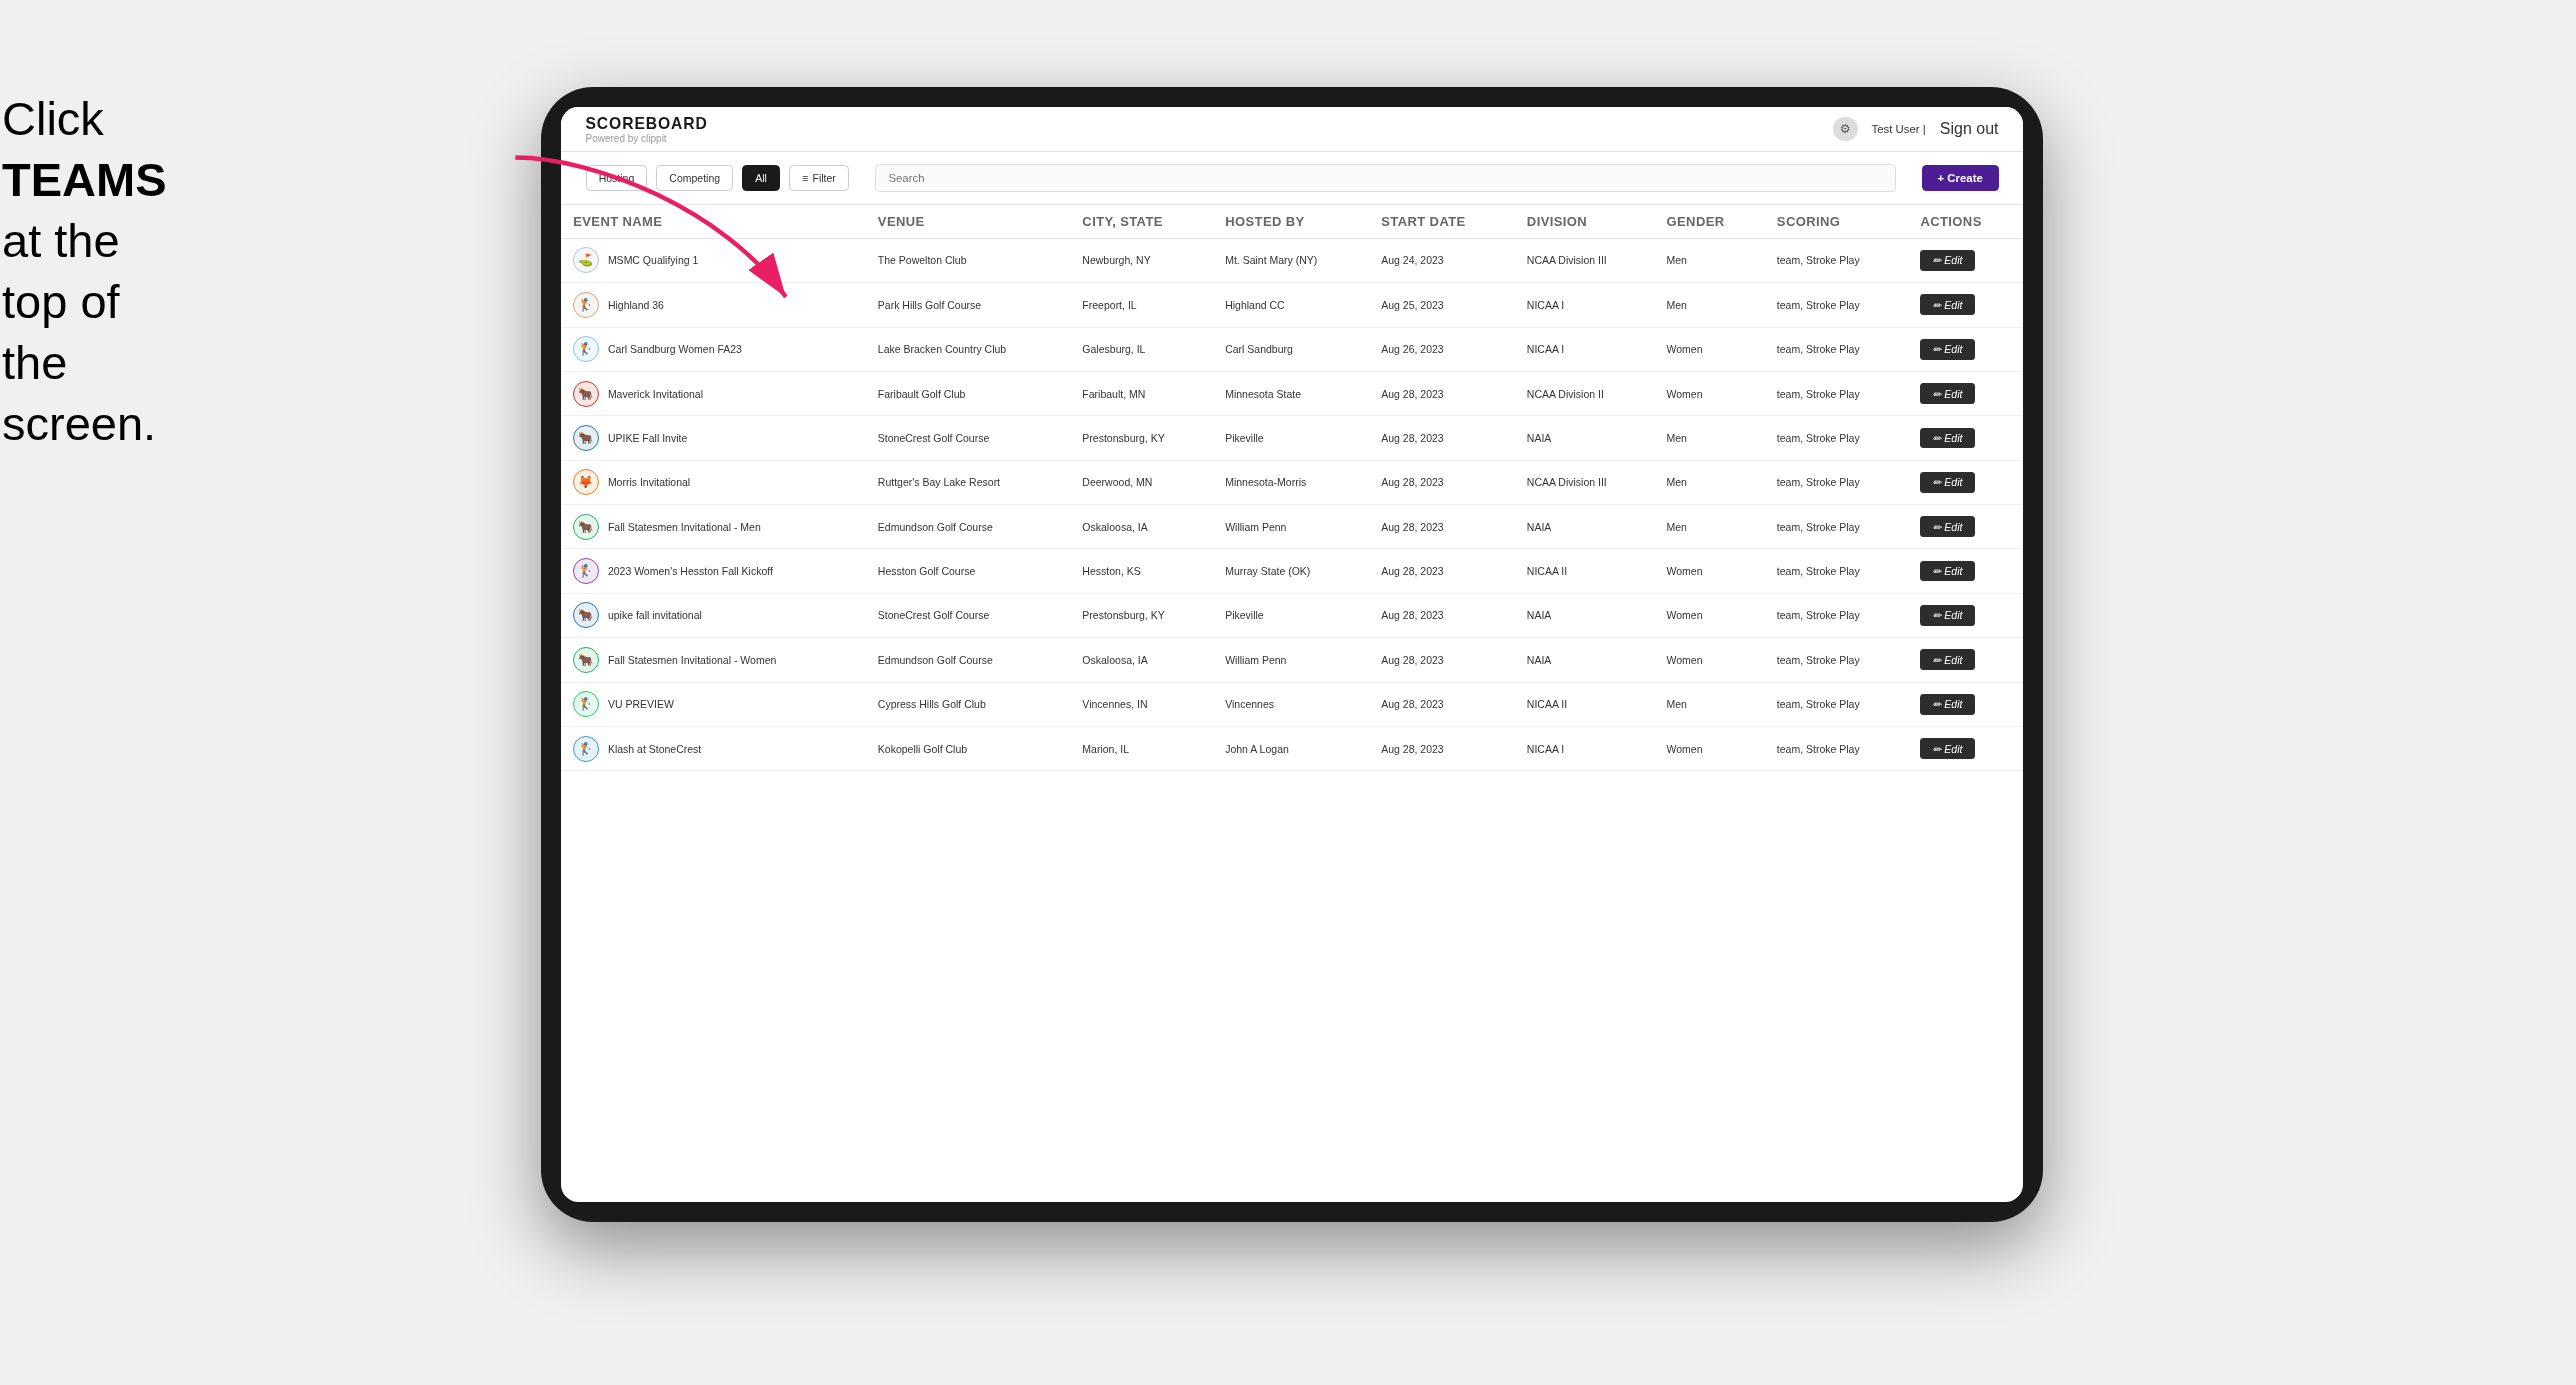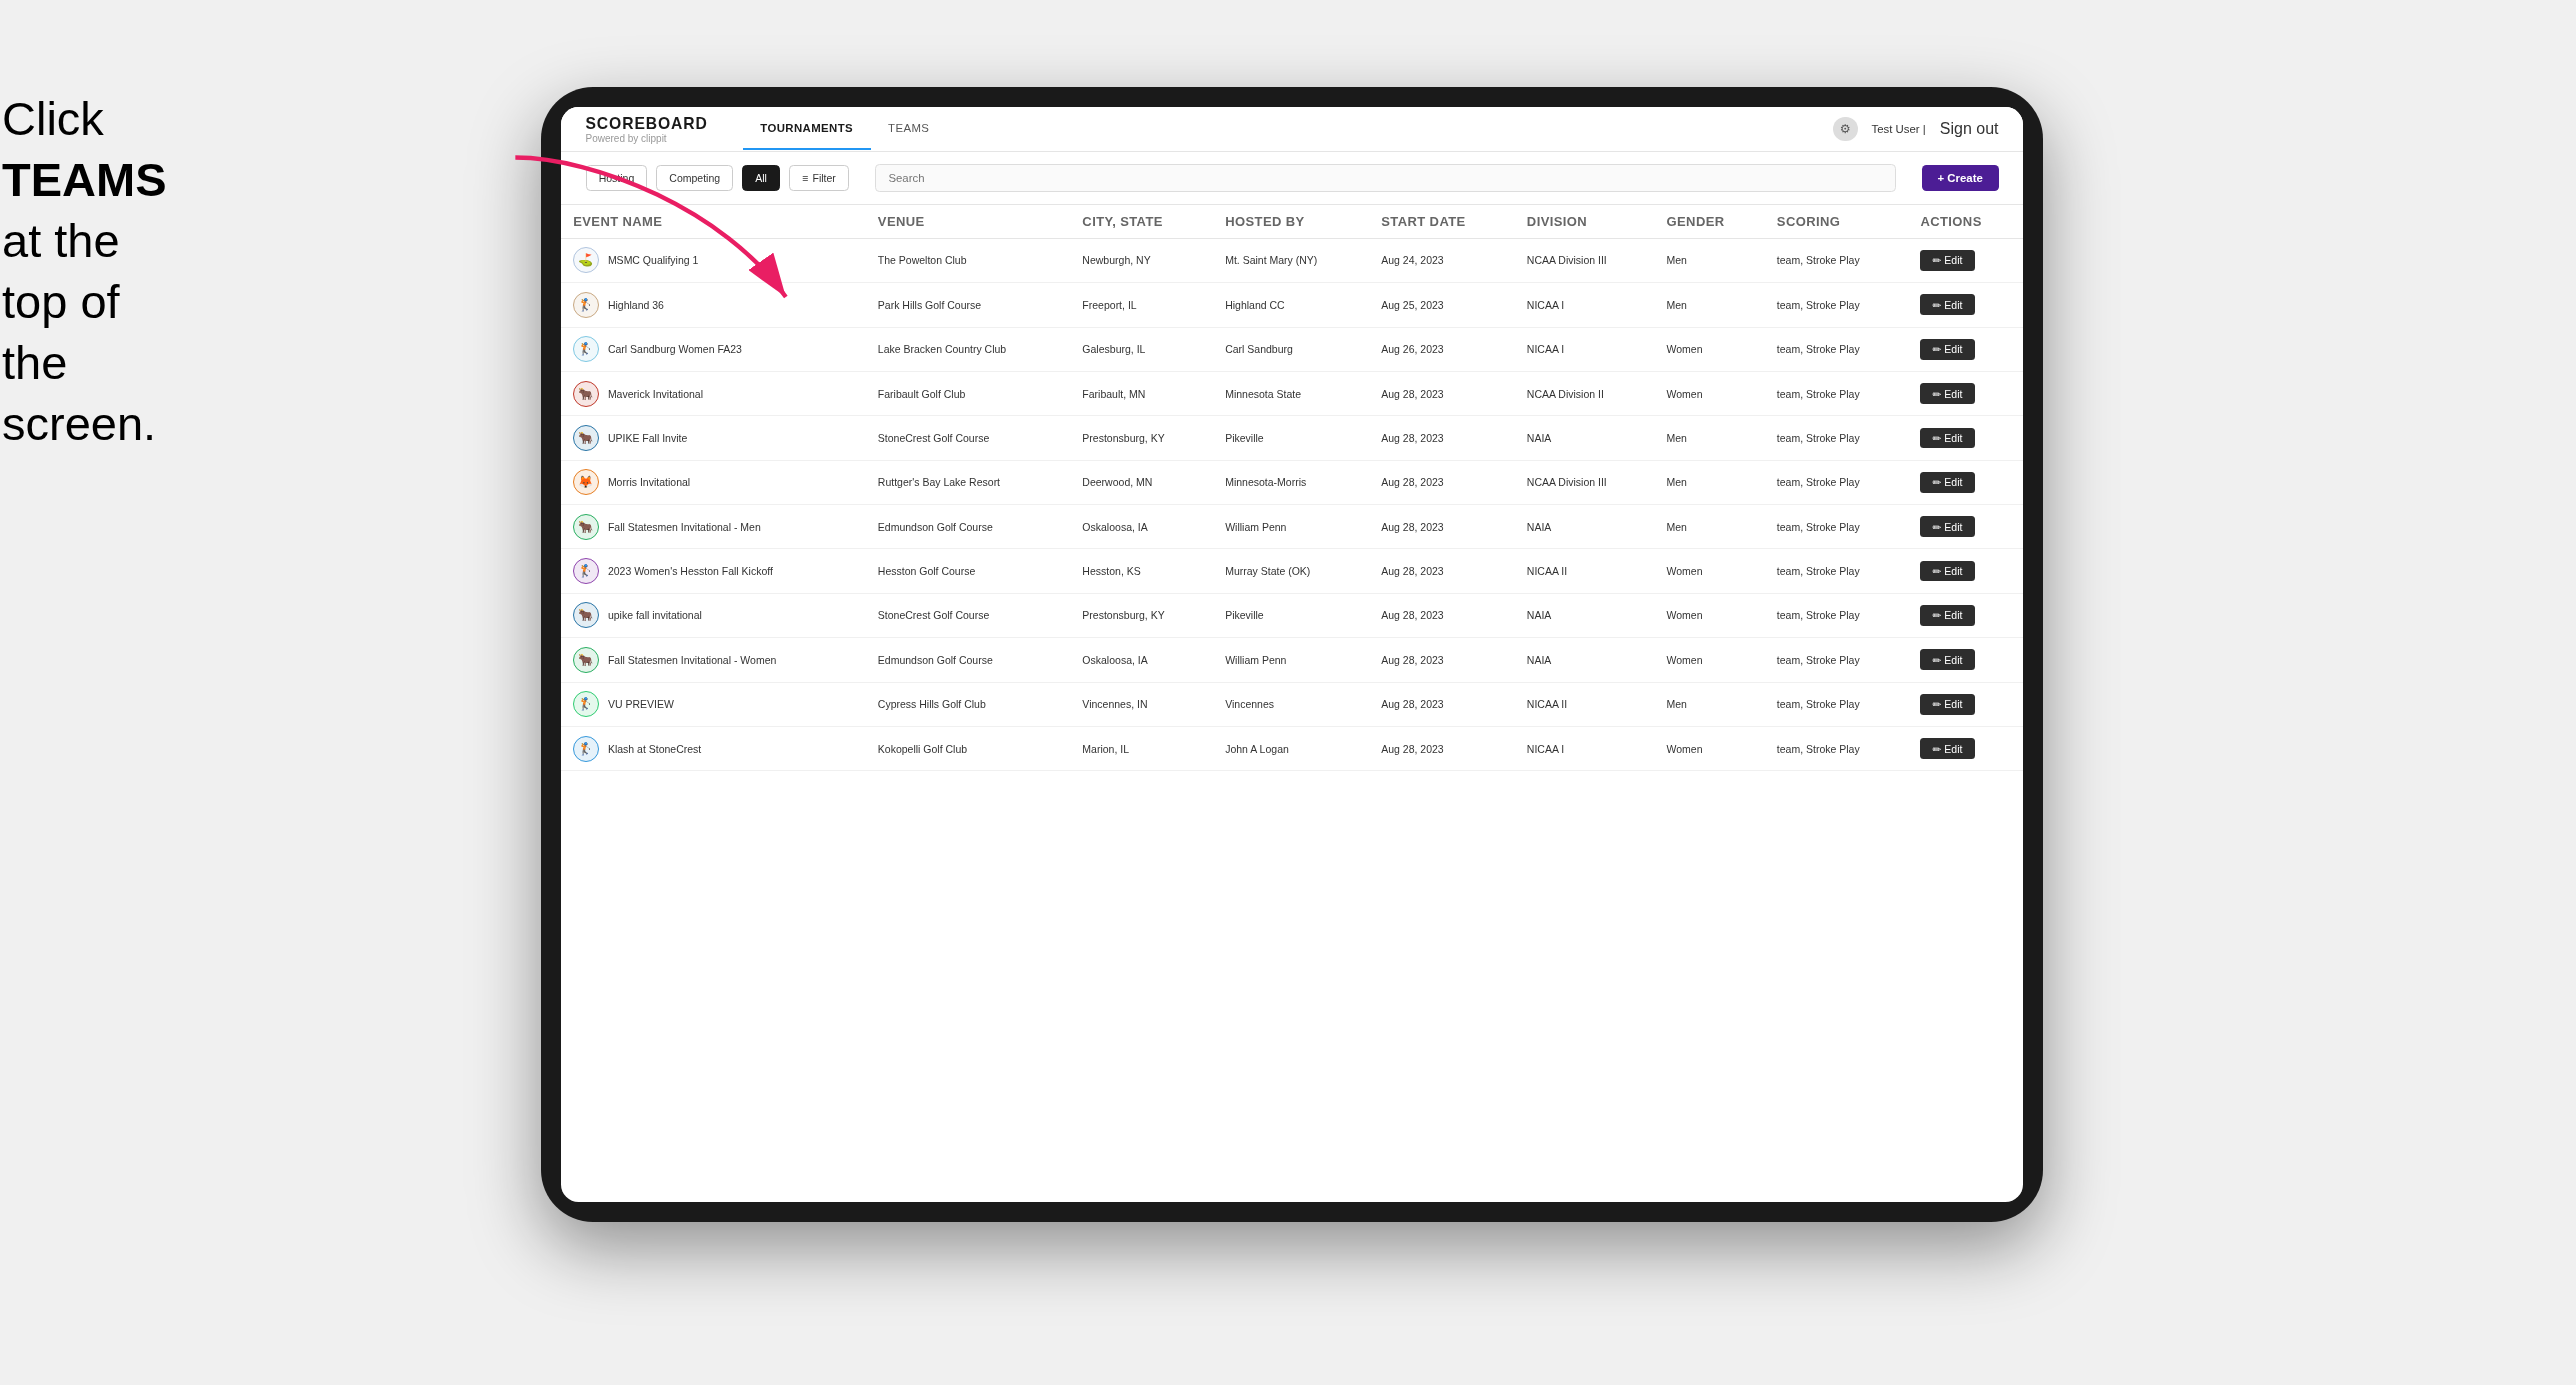--- a/index.html
+++ b/index.html
@@ -246,20 +246,21 @@
       background: #2d2d2d;
       color: #fff;
       border: none;
       border-radius: 3.5px;
       font-size: 10.5px;
       cursor: pointer;
       display: flex;
       align-items: center;
       gap: 4.4px;
       white-space: nowrap;
+      font-style: italic;
     }
 
     
     .instruction-area {
       position: absolute;
       top: 44px;
       left: 0;
       z-index: 20;
       pointer-events: none;
     }
@@ -282,24 +283,20 @@
   <path d="M 60 20 C 150 20, 300 80, 370 180" stroke="#e91e63" stroke-width="5" fill="none" marker-end="url(#arrowhead)"></path>
 </svg>
 
 <div class="tablet-frame">
   <div class="tablet-screen">
 
     <nav class="navbar">
       <div class="logo-area">
         <span class="logo-title">SCOREBOARD</span>
         <span class="logo-subtitle">Powered by clippit</span>
-      </div>
-      <div class="nav-links">
-        <a class="nav-link active">TOURNAMENTS</a>
-        <a class="nav-link">TEAMS</a>
       </div>
       <div class="nav-right">
         <div class="settings-icon">⚙</div>
         <span class="nav-user">Test User |</span>
         <a class="nav-signout">Sign out</a>
       </div>
     </nav>
 
     <div class="toolbar">
       <button class="filter-btn">Hosting</button>

